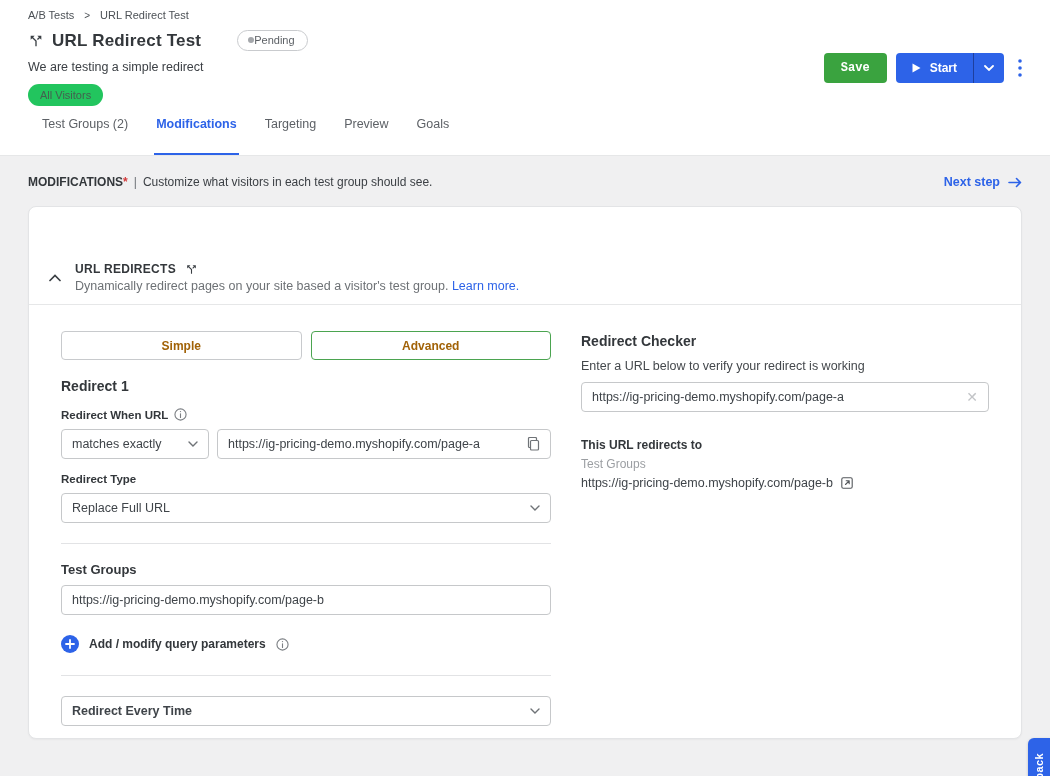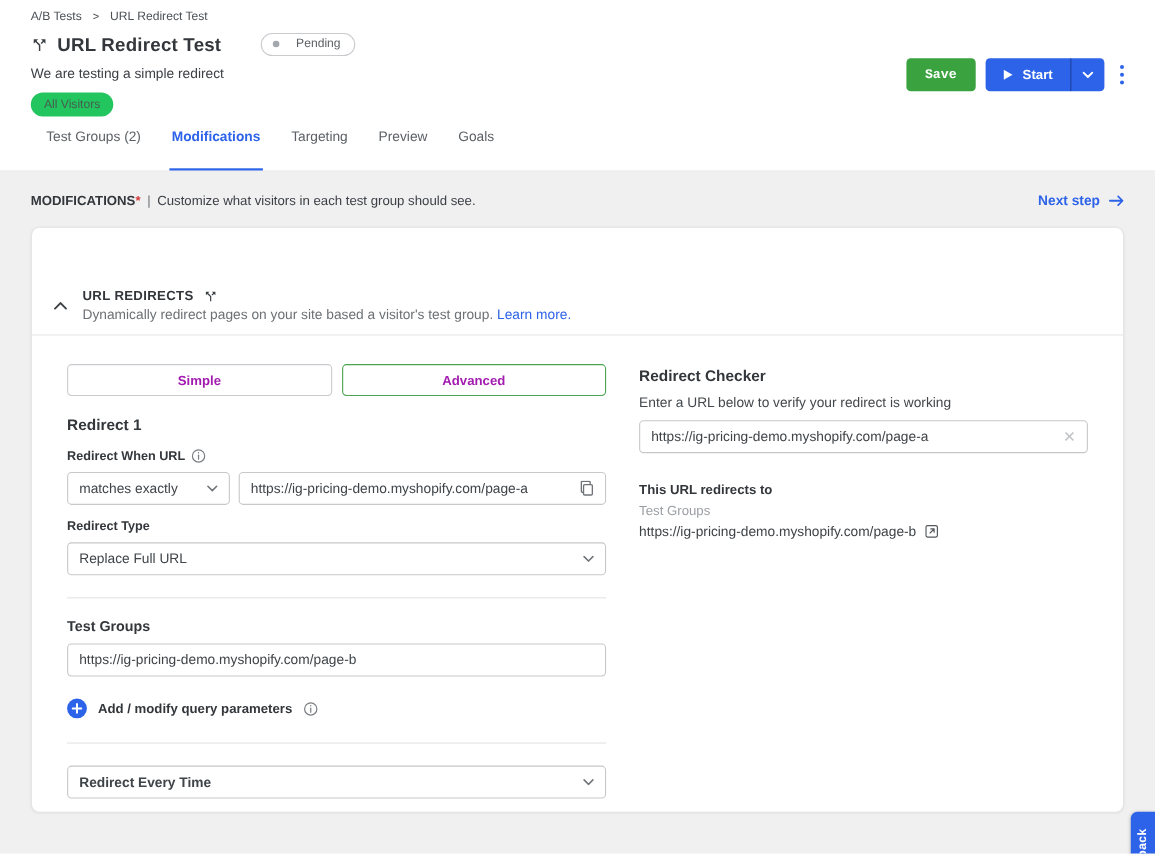--- a/index.html
+++ b/index.html
@@ -31,21 +31,21 @@
   .branch-icon { color:#3a3f44; display:inline-flex; }
   .page-title {
     font-size:17px; font-weight:bold; color:#33373b;
     margin-left:8px; letter-spacing:.2px;
   }
   .status-badge {
     margin-left:36px;
     border:1px solid #c9cbce; border-radius:999px;
     padding:3px 12px 4px 10px;
     font-size:11px; color:#5c6065;
-    display:inline-flex; align-items:center; gap:15px;
+    display:inline-flex; align-items:center; gap:0;
     background:#fff;
   }
   .status-badge .dot { width:6px; height:6px; border-radius:50%; background:#a4a7ab; }
   .test-description { margin:9px 0 0 28px; font-size:12.5px; color:#3c4045; }
   .audience-badge {
     margin:10px 0 0 28px;
     display:inline-block;
     background:#22c55e; color:#44604f;
     font-size:11px; font-weight:normal;
     padding:5px 12px; border-radius:999px;
@@ -124,21 +124,21 @@
   .card-subtitle { font-size:12.5px; color:#6d7175; margin-top:3px; }
   .learn-more { color:#2d63e8; cursor:pointer; }
   .card-body { display:flex; padding:26px 32px 12px 32px; }
   .left-col { width:490px; flex:none; }
   .right-col { width:408px; flex:none; margin-left:30px; padding-top:2px; }
   
   .mode-row { display:flex; gap:9px; }
   .mode-btn {
     flex:1; height:29px;
     background:#fff; border:1px solid #c8cacd; border-radius:4px;
-    font-size:12px; font-weight:bold; color:#a21caf;
+    font-size:12px; font-weight:bold; color:#a16207;
     display:flex; align-items:center; justify-content:center;
     cursor:pointer; font-family:inherit;
   }
   .mode-btn.selected { border-color:#4ba450; }
   .section-heading { font-size:14px; font-weight:bold; color:#33373b; margin-top:18px; }
   .field-label {
     font-size:11.5px; font-weight:bold; color:#33373b;
     margin-top:14px; display:flex; align-items:center; gap:6px;
   }
   .info-icon { color:#7b7f83; display:inline-flex; cursor:pointer; }

